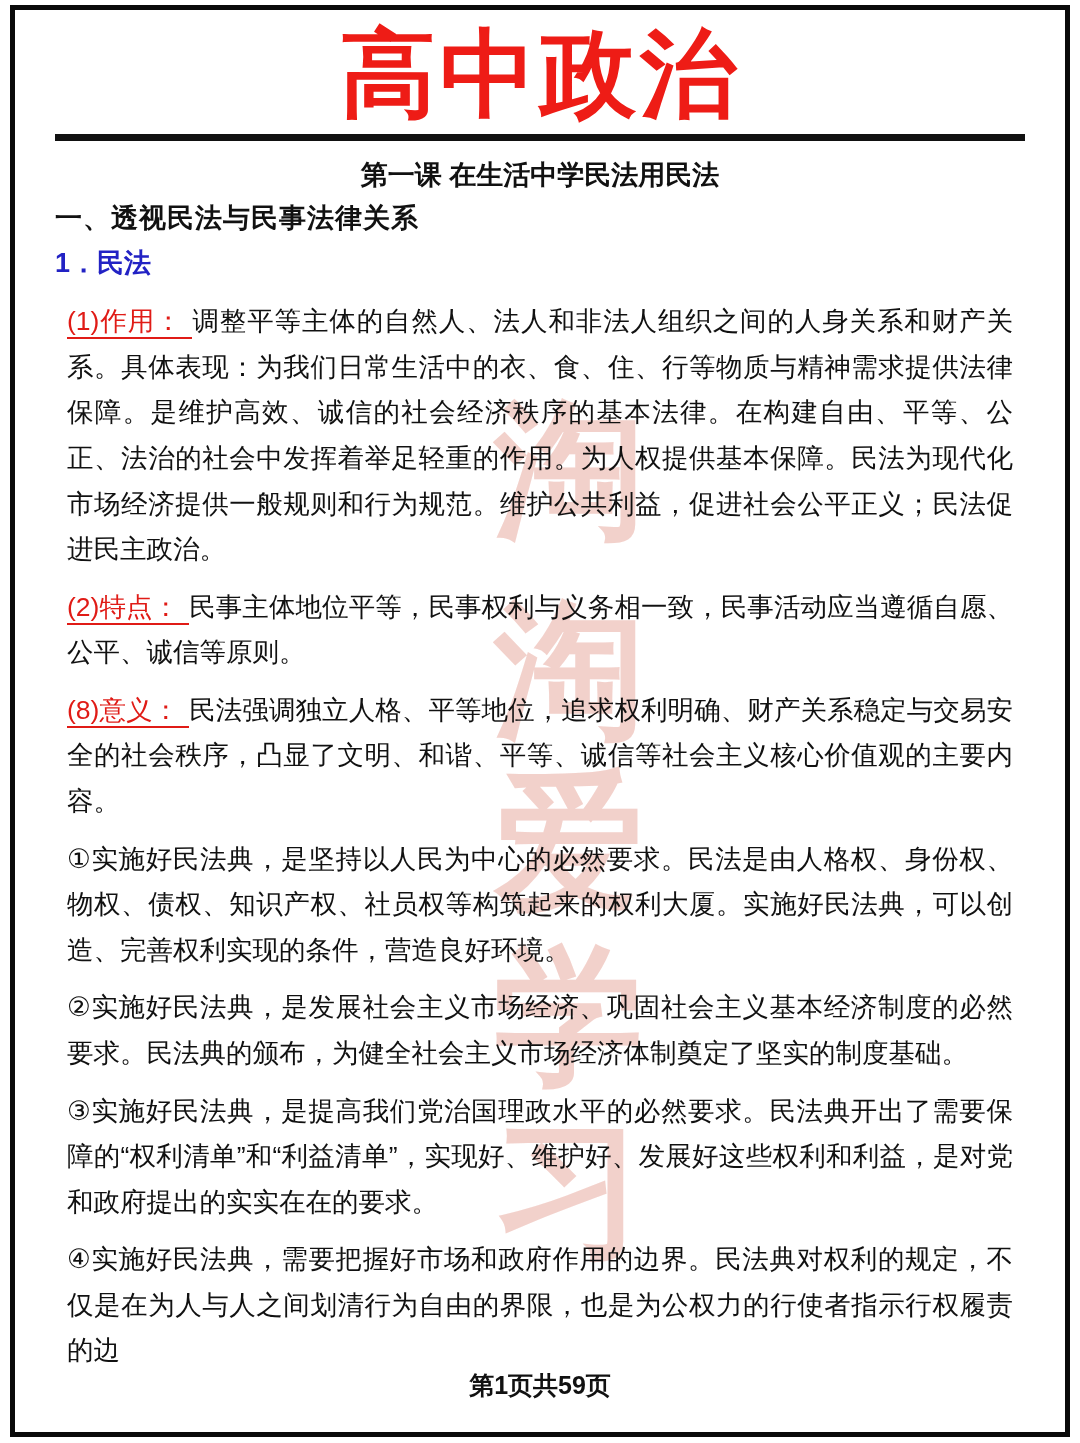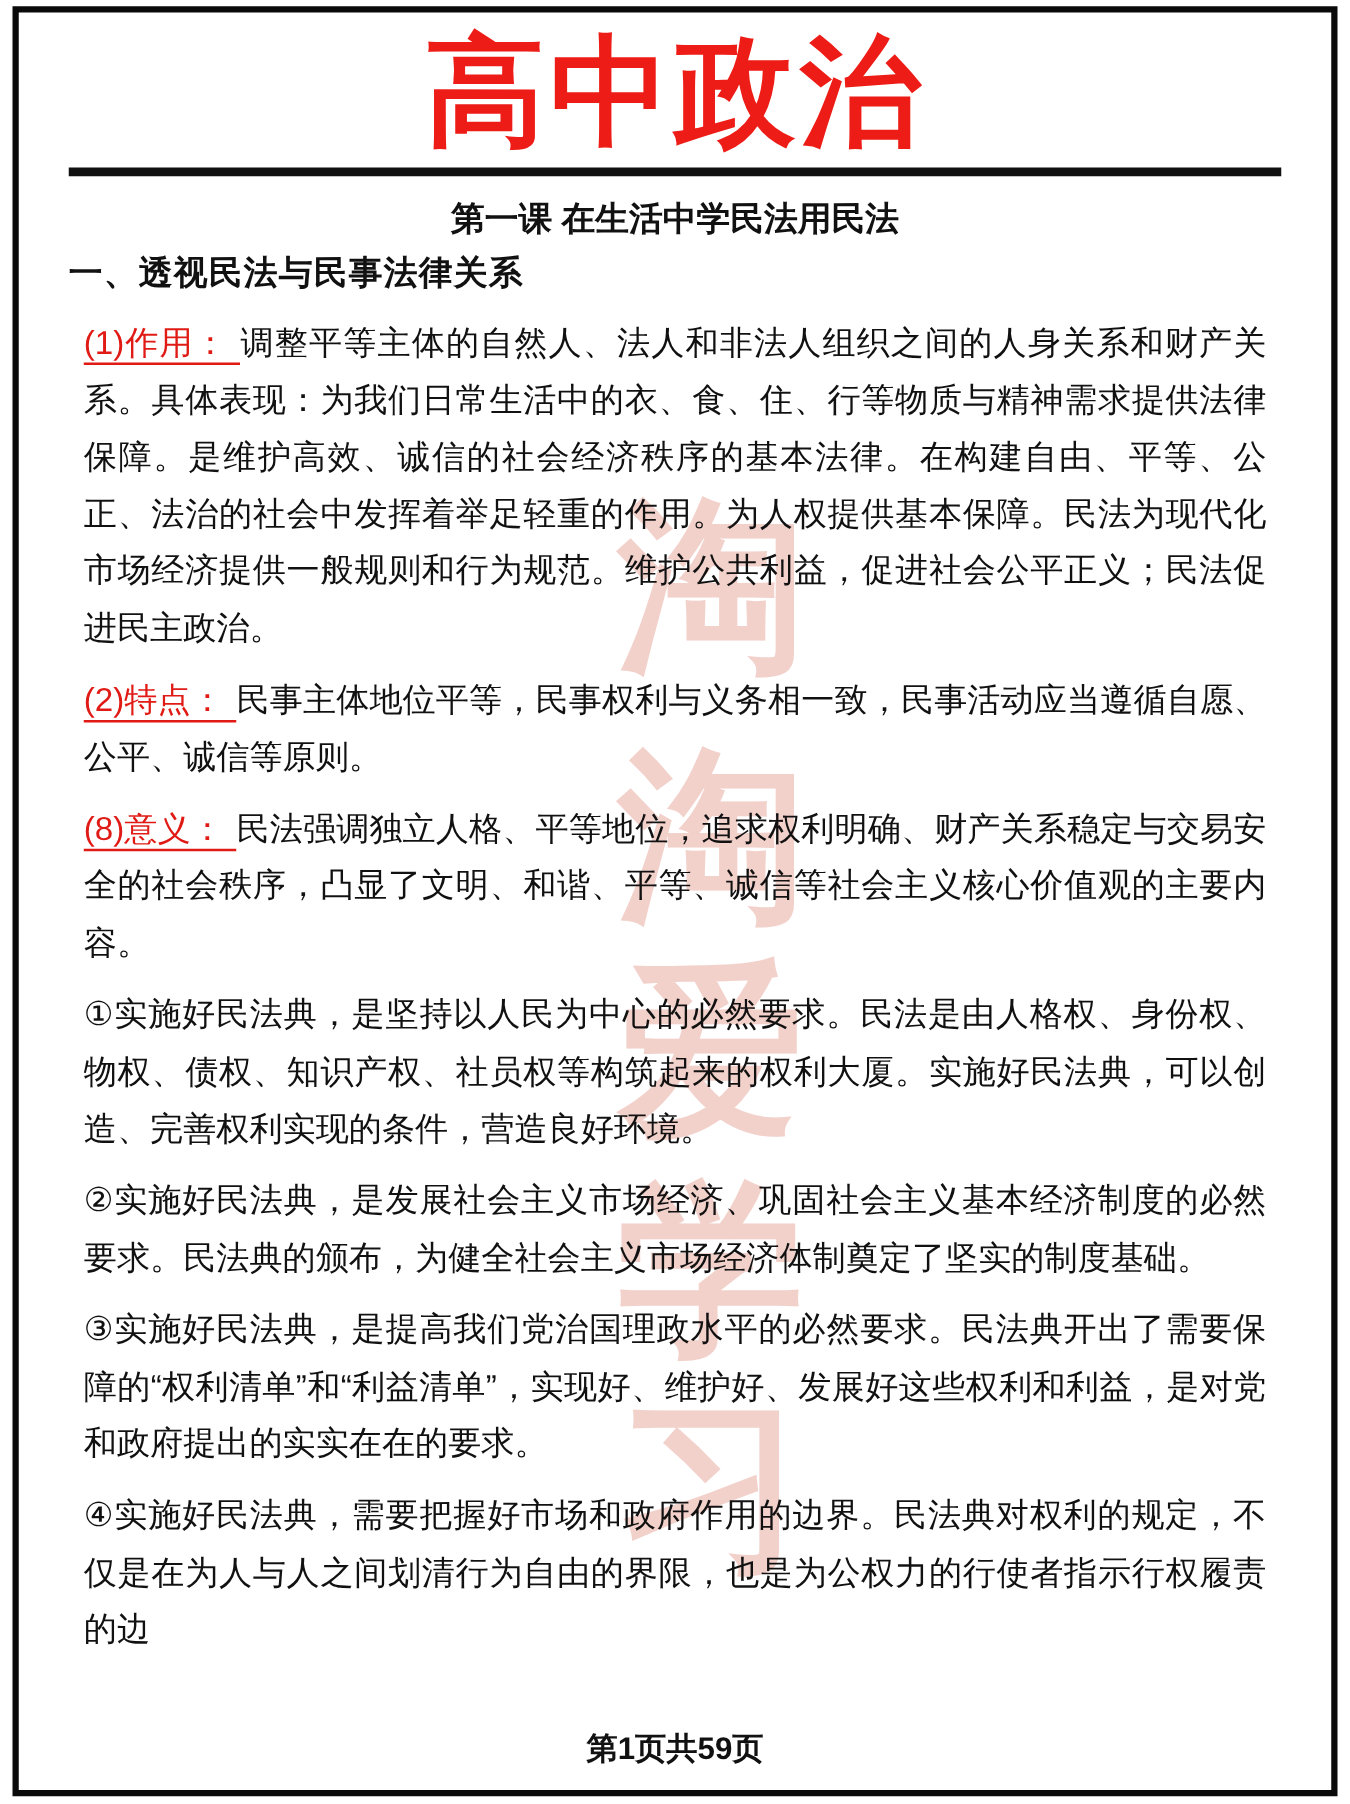--- a/index.html
+++ b/index.html
@@ -143,21 +143,21 @@
     padding-bottom: 1px;
     padding-right: 10px;
     font-weight: 400;
   }
 
   
   .page-footer {
     position: absolute;
     left: 0;
     right: 0;
-    bottom: 28px;
+    bottom: 41px;
     text-align: center;
     font-size: 25px;
     font-weight: 700;
     color: #111111;
     z-index: 3;
   }
 </style>
 </head>
 <body>
 
@@ -174,20 +174,21 @@
   </div>
 
   <div class="content">
 
     <h1 class="doc-title">高中政治</h1>
     <div class="title-rule"></div>
 
     <div class="lesson-heading">第一课 在生活中学民法用民法</div>
 
     <div class="section-heading spaced">一、透视民法与民事法律关系</div>
+    <div class="subsection-heading">1．民法</div>
 
     <p class="body-par"><span class="lbl-red">(1)作用：</span><span>调整平等主体的自然人、法人和非法人组织之间的人身关系和财产关系。具体表现：为我们日常生活中的衣、食、住、行等物质与精神需求提供法律保障。是维护高效、诚信的社会经济秩序的基本法律。在构建自由、平等、公正、法治的社会中发挥着举足轻重的作用。为人权提供基本保障。民法为现代化市场经济提供一般规则和行为规范。维护公共利益，促进社会公平正义；民法促进民主政治。</span></p>
 
     <p class="body-par"><span class="lbl-red">(2)特点：</span><span>民事主体地位平等，民事权利与义务相一致，民事活动应当遵循自愿、公平、诚信等原则。</span></p>
 
     <p class="body-par"><span class="lbl-red">(8)意义：</span><span>民法强调独立人格、平等地位，追求权利明确、财产关系稳定与交易安全的社会秩序，凸显了文明、和谐、平等、诚信等社会主义核心价值观的主要内容。</span></p>
 
 
     <p class="body-par">①实施好民法典，是坚持以人民为中心的必然要求。民法是由人格权、身份权、物权、债权、知识产权、社员权等构筑起来的权利大厦。实施好民法典，可以创造、完善权利实现的条件，营造良好环境。</p>
     <p class="body-par">②实施好民法典，是发展社会主义市场经济、巩固社会主义基本经济制度的必然要求。民法典的颁布，为健全社会主义市场经济体制奠定了坚实的制度基础。</p>

